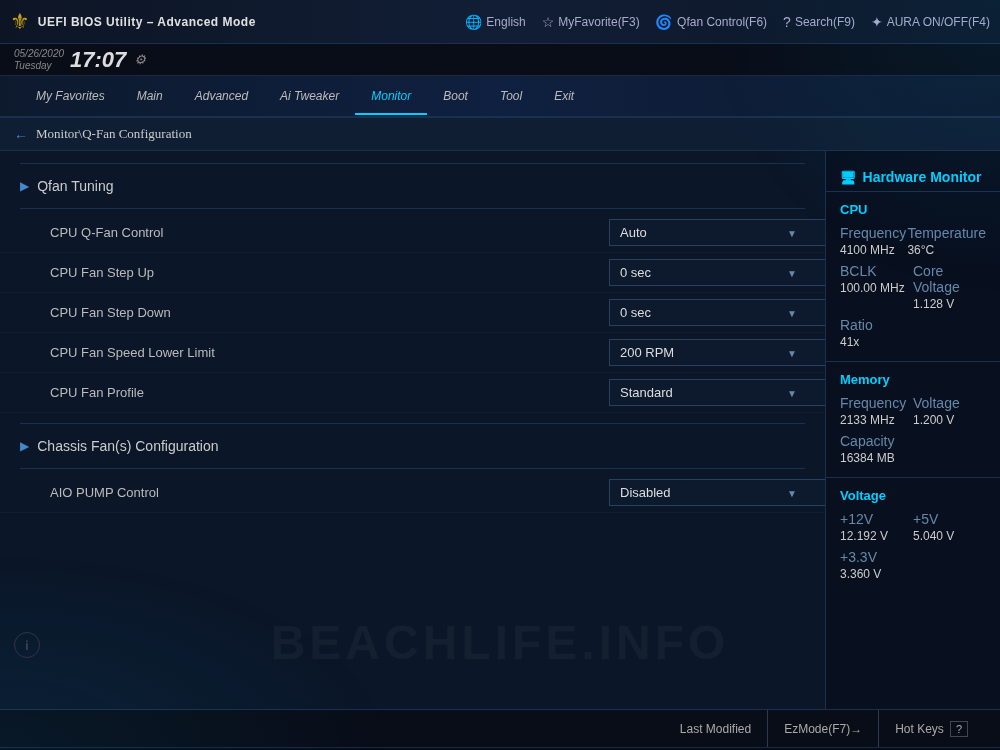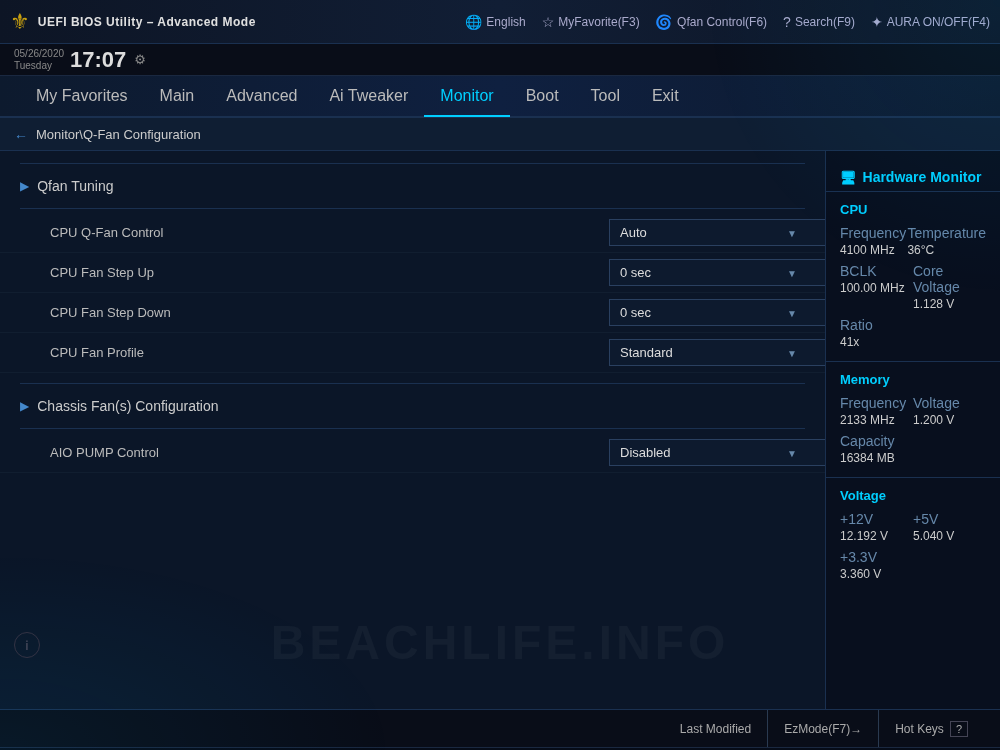--- a/index.html
+++ b/index.html
@@ -71,60 +71,62 @@
     .action-icon { font-size: 14px; }
 
     
     .datetime-bar {
       display: flex;
       align-items: center;
       background: #090d18;
       padding: 4px 14px;
       height: 32px;
       border-bottom: 1px solid #1a2840;
+      font-style: italic;
     }
     .datetime-date { font-size: 10px; color: #888; margin-right: 6px; line-height: 1.2; }
     .datetime-time { font-size: 22px; color: #ddd; font-weight: bold; margin-right: 8px; }
     .datetime-settings { color: #888; font-size: 13px; margin-right: 16px; cursor: pointer; }
 
     
     .navbar {
       display: flex;
       align-items: center;
       background: linear-gradient(90deg, #0d1a2e 0%, #0f2040 50%, #0d1a2e 100%);
       border-bottom: 2px solid #1a3050;
       height: 42px;
       padding: 0 20px;
     }
     .nav-item {
       padding: 10px 16px;
-      font-size: 16px;
+      font-size: 12px;
       color: #bbb;
       cursor: pointer;
       border-bottom: 2px solid transparent;
       margin-bottom: -2px;
+      font-style: italic;
     }
     .nav-item.active {
       color: #00cfff;
       border-bottom: 2px solid #00cfff;
     }
 
     
     .breadcrumb {
       display: flex;
       align-items: center;
       background: #0f1e33;
       padding: 8px 14px;
       border-bottom: 1px solid #1a3050;
       gap: 8px;
       font-size: 13px;
       color: #aaa;
     }
     .breadcrumb-arrow { color: #4488cc; font-size: 14px; cursor: pointer; }
-    .breadcrumb-text { color: #ccc; }
+    .breadcrumb-text { color: #ccc; font-family: Liberation Serif, serif; }
 
     
     .main-layout {
       display: flex;
       height: calc(750px - 44px - 32px - 42px - 36px - 38px);
     }
 
     
     .content-area {
       flex: 1;
@@ -412,20 +414,33 @@
       <div class="select-wrapper">
         <select class="config-select">
           <option>0 sec</option>
           <option>1 sec</option>
           <option>2 sec</option>
           <option>3 sec</option>
         </select>
       </div>
     </div>
 
+    <div class="config-row">
+      <span class="config-label">CPU Fan Speed Lower Limit</span>
+      <div class="select-wrapper">
+        <select class="config-select">
+          <option>Ignore</option>
+          <option selected="">200 RPM</option>
+          <option>300 RPM</option>
+          <option>400 RPM</option>
+          <option>500 RPM</option>
+          <option>600 RPM</option>
+        </select>
+      </div>
+    </div>
 
     <div class="config-row">
       <span class="config-label">CPU Fan Profile</span>
       <div class="select-wrapper">
         <select class="config-select">
           <option selected="">Standard</option>
           <option>Silent</option>
           <option>Turbo</option>
           <option>Full Speed</option>
           <option>Manual</option>

